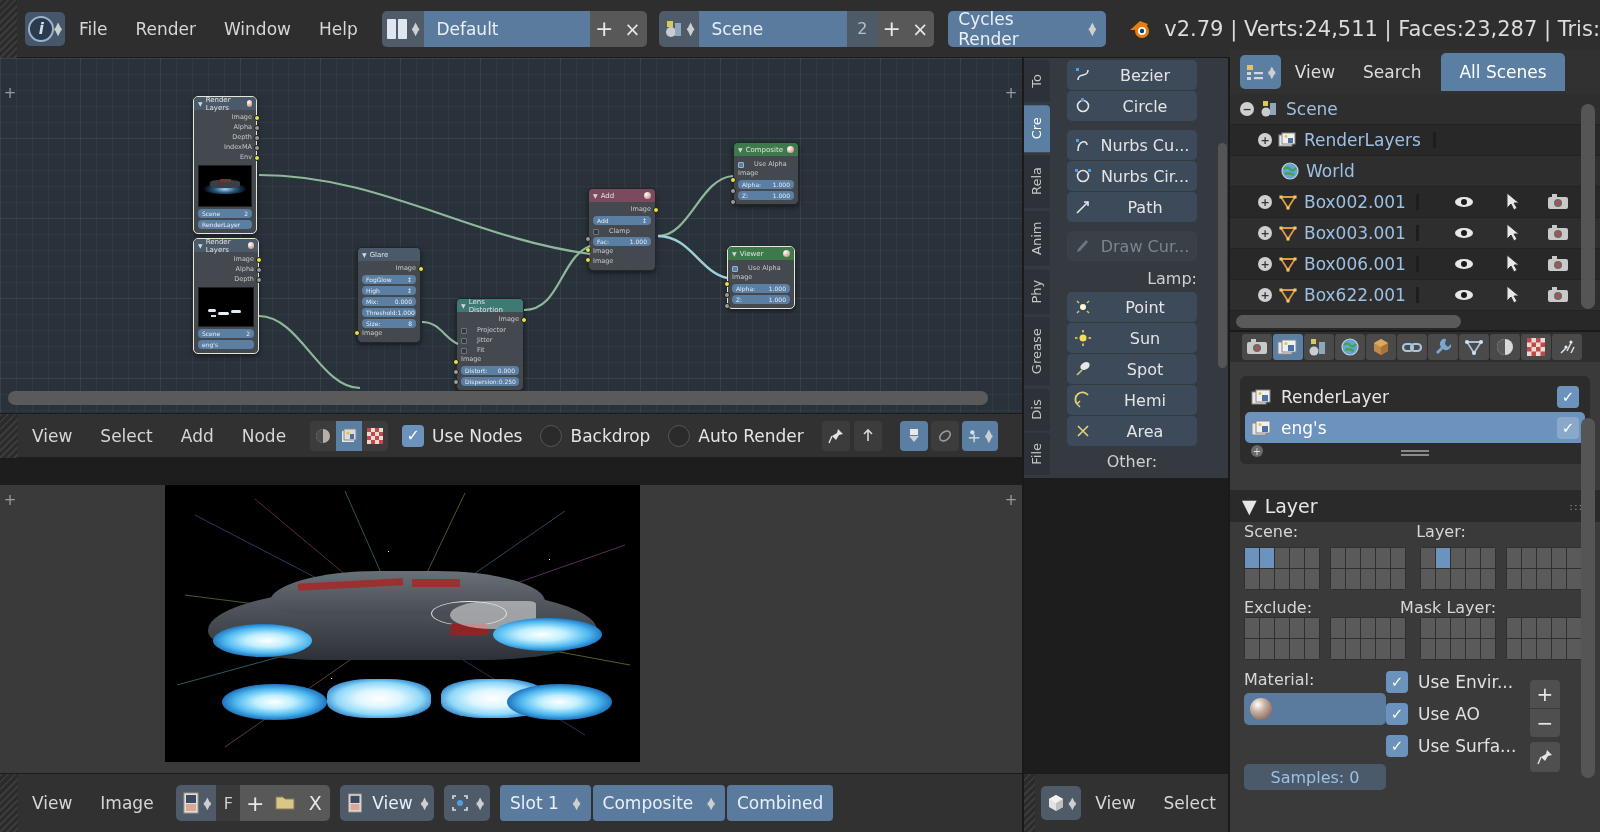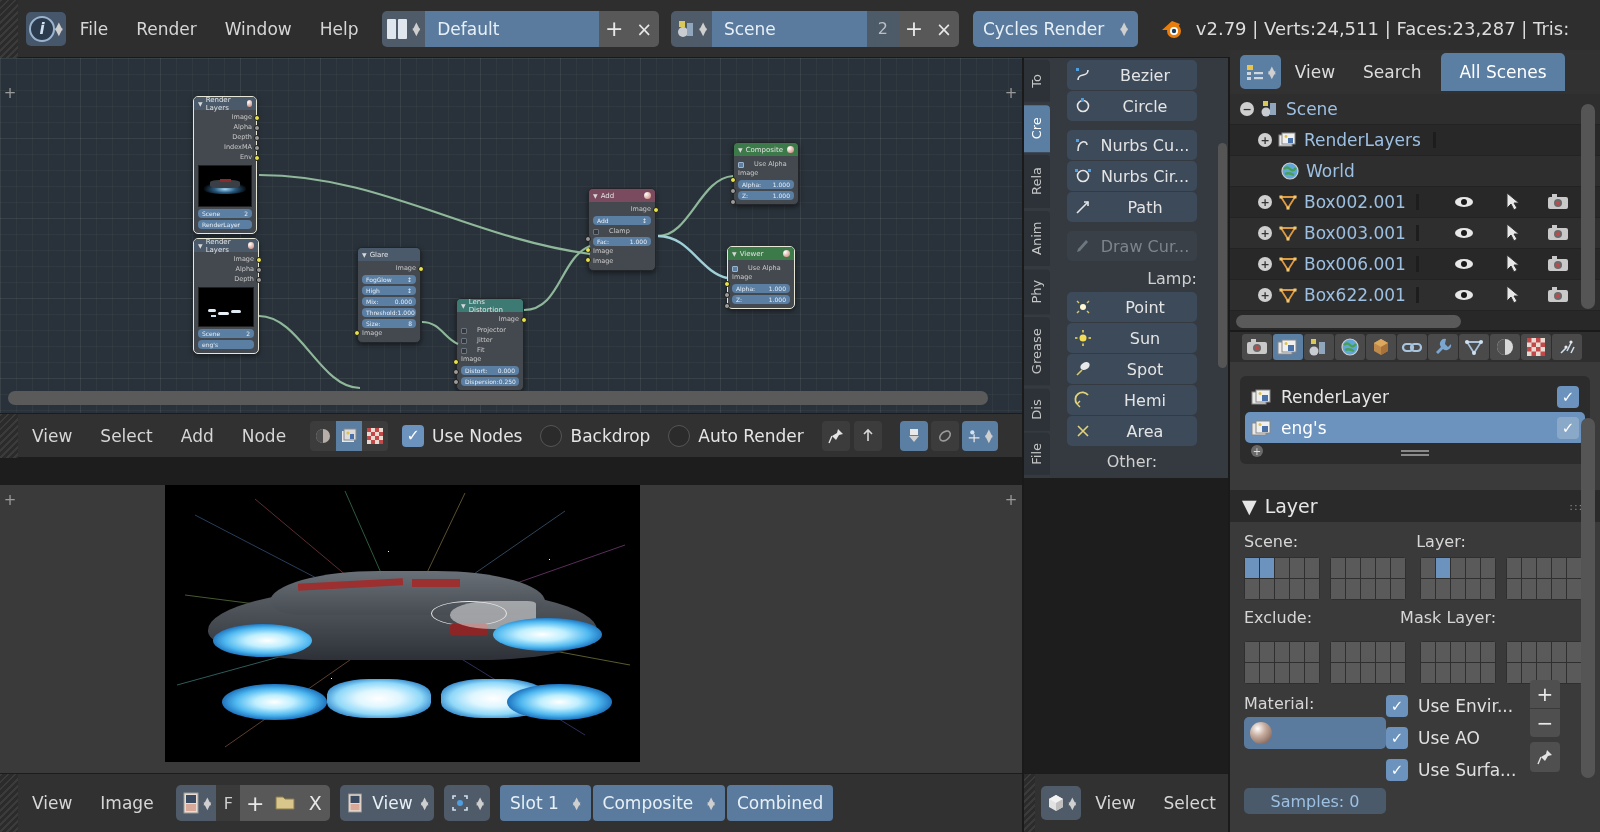--- a/index.html
+++ b/index.html
@@ -205,21 +205,21 @@
     </div>
 
     <span class="ico" style="margin-left:18px;">
       <svg width="30" height="30" viewBox="0 0 30 30">
         <path d="M6 16 L16 7 L24 10 L20 16 Z" fill="#e87d0d"></path>
         <circle cx="18" cy="17" r="7" fill="#e87d0d"></circle>
         <circle cx="18" cy="17" r="4" fill="#ffffff"></circle>
         <circle cx="18" cy="17" r="2.2" fill="#1a3a5c"></circle>
       </svg>
     </span>
-    <span style="color:#dcdcdc;font-size:18px;margin-left:10px;white-space:nowrap;">v2.79 | Verts:24,511 | Faces:23,287 | Tris:</span>
+    <span style="color:#dcdcdc;font-size:21px;margin-left:10px;white-space:nowrap;">v2.79 | Verts:24,511 | Faces:23,287 | Tris:</span>
   </div>
 
   <div class="abs" id="nodeeditor">
     <div id="nodegrid"></div>
 
     <div class="node sel" style="left:193px;top:38px;width:64px;">
       <div class="nhead" style="background:#4a5a6b;">
         <span class="tri">▼</span>
         <span>Render Layers</span>
         <span style="margin-left:auto;width:7px;height:7px;border-radius:4px;background:radial-gradient(circle at 30% 30%,#fff,#c97b6a);"></span>
@@ -1170,21 +1170,21 @@
           </svg>
       </div>
     </div>
 
     <div class="panelhead" style="margin-top:26px;">
       <span>▼</span>
       <span>Layer</span>
       <span style="margin-left:auto;color:#8a8a8a;letter-spacing:1px;font-size:11px;">::::</span>
     </div>
 
-    <div style="padding:10px 14px 0;">
+    <div style="padding:0 14px 0;">
       <div style="display:flex;gap:118px;margin-bottom:6px;">
         <span class="sectlabel">Scene:</span>
         <span class="sectlabel">Layer:</span>
       </div>
       <div style="display:flex;gap:14px;">
         <div class="layergrid">
           <div class="lg">
             <i class="on"></i>
               <i class="on"></i>
               <i></i>
@@ -1230,21 +1230,21 @@
               <i></i>
             <i></i>
               <i></i>
               <i></i>
               <i></i>
               <i></i>
           </div>
         </div>
       </div>
 
-      <div style="display:flex;gap:88px;margin:8px 0 14px;">
+      <div style="display:flex;gap:88px;margin:8px 0 0;">
         <span class="sectlabel">Exclude:</span>
         <span class="sectlabel">Mask Layer:</span>
       </div>
       <div style="display:flex;gap:14px;">
         <div class="layergrid">
           <div class="lg">
             <i></i>
               <i></i>
               <i></i>
               <i></i>

